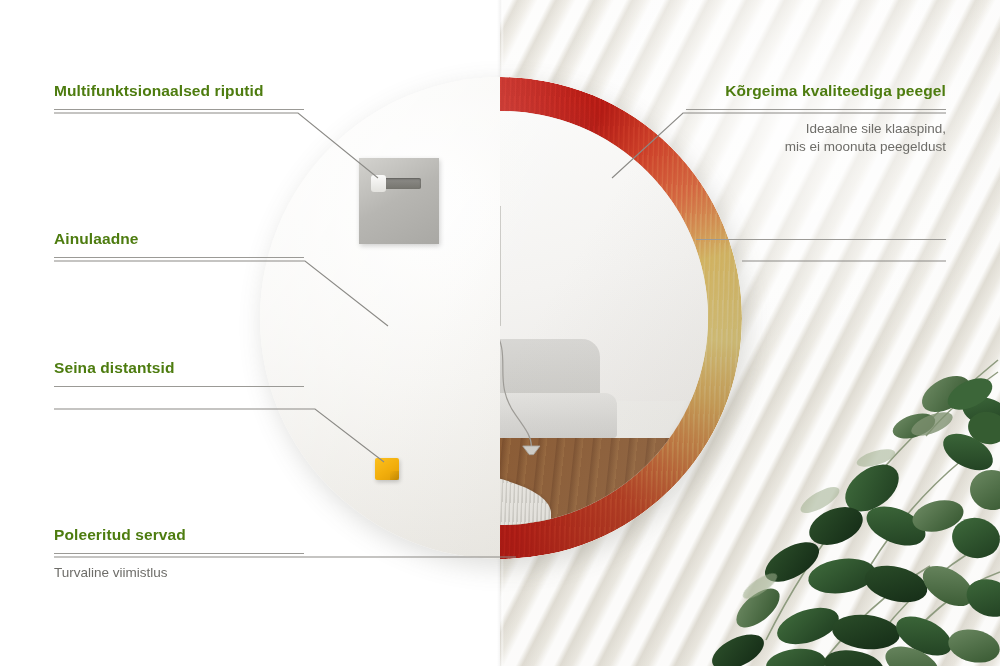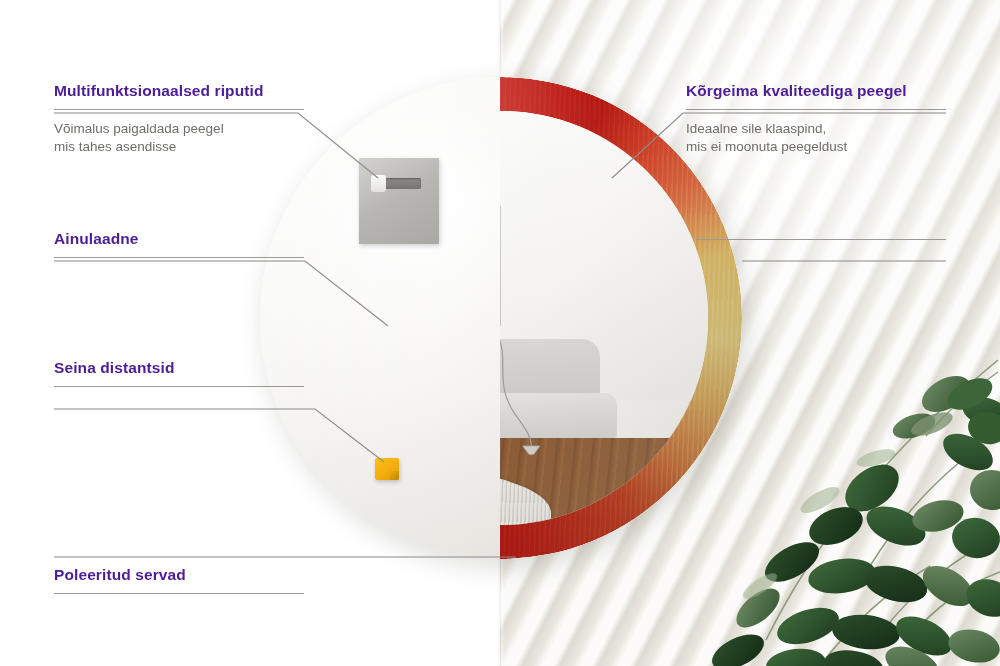--- a/index.html
+++ b/index.html
@@ -195,35 +195,35 @@
     box-shadow:1px 2px 4px rgba(0,0,0,0.20);
   }
   .spacer::after{
     content:""; position:absolute; right:0; bottom:0; width:9px; height:9px;
     background:linear-gradient(135deg,rgba(255,255,255,0.0),rgba(120,85,0,0.30));
   }
 
   
   .callout { position:absolute; }
   .callout .c-title {
-    font-size:15.5px; font-weight:bold; color:#4c1d95; letter-spacing:0.1px;
+    font-size:15.5px; font-weight:bold; color:#4d7c0f; letter-spacing:0.1px;
     white-space:nowrap;
   }
   .callout .c-rule {
     height:1px; background:#9b9a96; margin:9px 0 10px 0;
   }
   .callout .c-desc {
     font-size:13.5px; line-height:18px; color:#6e6d69; white-space:pre-line;
   }
-  .callout.right .c-title, .callout.right .c-desc { }
+  .callout.right .c-title, .callout.right .c-desc { text-align:right; }
 
   .c1 { left:54px; top:82px;  width:250px; }
   .c2 { left:54px; top:230px; width:250px; }
   .c3 { left:54px; top:359px; width:250px; }
-  .c4 { left:54px; top:526px; width:250px;margin-top:40px; }
+  .c4 { left:54px; top:526px; width:250px; }
   .c5 { right:54px; top:82px;  width:260px; }
   .c6 { right:54px; top:230px; width:250px; }
 
   
   .leaders { position:absolute; inset:0; width:1000px; height:666px; pointer-events:none; }
 </style>
 </head>
 <body>
 
 <div id="stage">
@@ -292,37 +292,36 @@
       <path d="M54 409 L315 409 L384 462"></path>
       <path d="M54 557 L516 557"></path>
       <path d="M946 113 L683 113 L612 178"></path>
       <path d="M946 261 L742 261"></path>
     </g>
   </svg>
 
   <div class="callout c1">
     <div class="c-title">Multifunktsionaalsed riputid</div>
     <div class="c-rule"></div>
-    <div class="c-desc">Võimalus paigaldada peegel
-mis tahes asendisse</div>
   </div>
 
   <div class="callout c2">
     <div class="c-title">Ainulaadne</div>
     <div class="c-rule"></div>
   </div>
 
   <div class="callout c3">
     <div class="c-title">Seina distantsid</div>
     <div class="c-rule"></div>
   </div>
 
   <div class="callout c4">
     <div class="c-title">Poleeritud servad</div>
     <div class="c-rule"></div>
+    <div class="c-desc">Turvaline viimistlus</div>
   </div>
 
   <div class="callout right c5">
     <div class="c-title">Kõrgeima kvaliteediga peegel</div>
     <div class="c-rule"></div>
     <div class="c-desc">Ideaalne sile klaaspind,
 mis ei moonuta peegeldust</div>
   </div>
 
   <div class="callout right c6">

